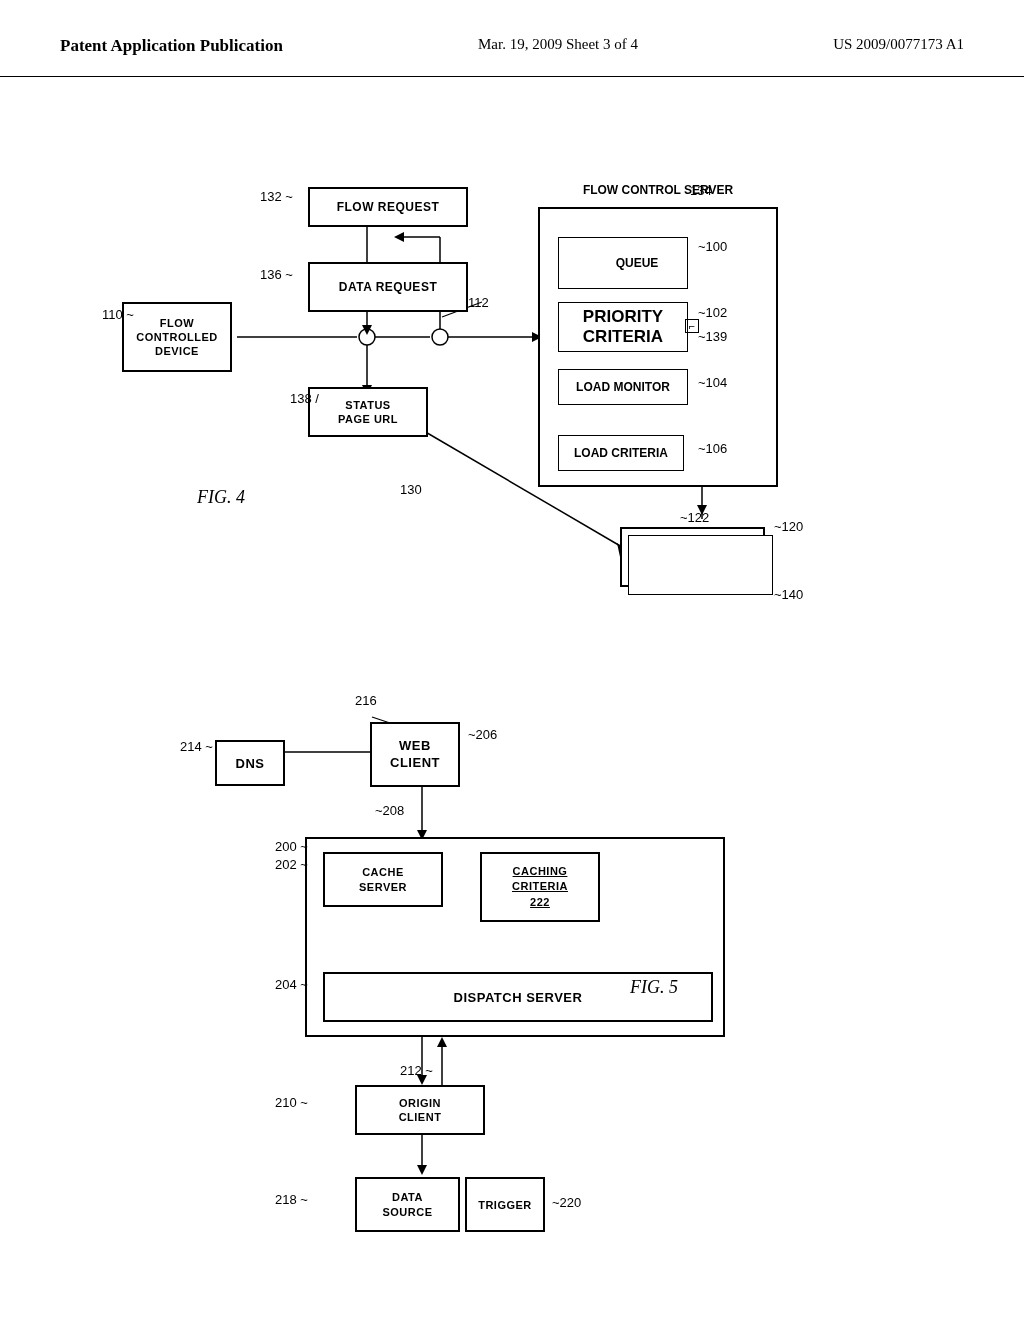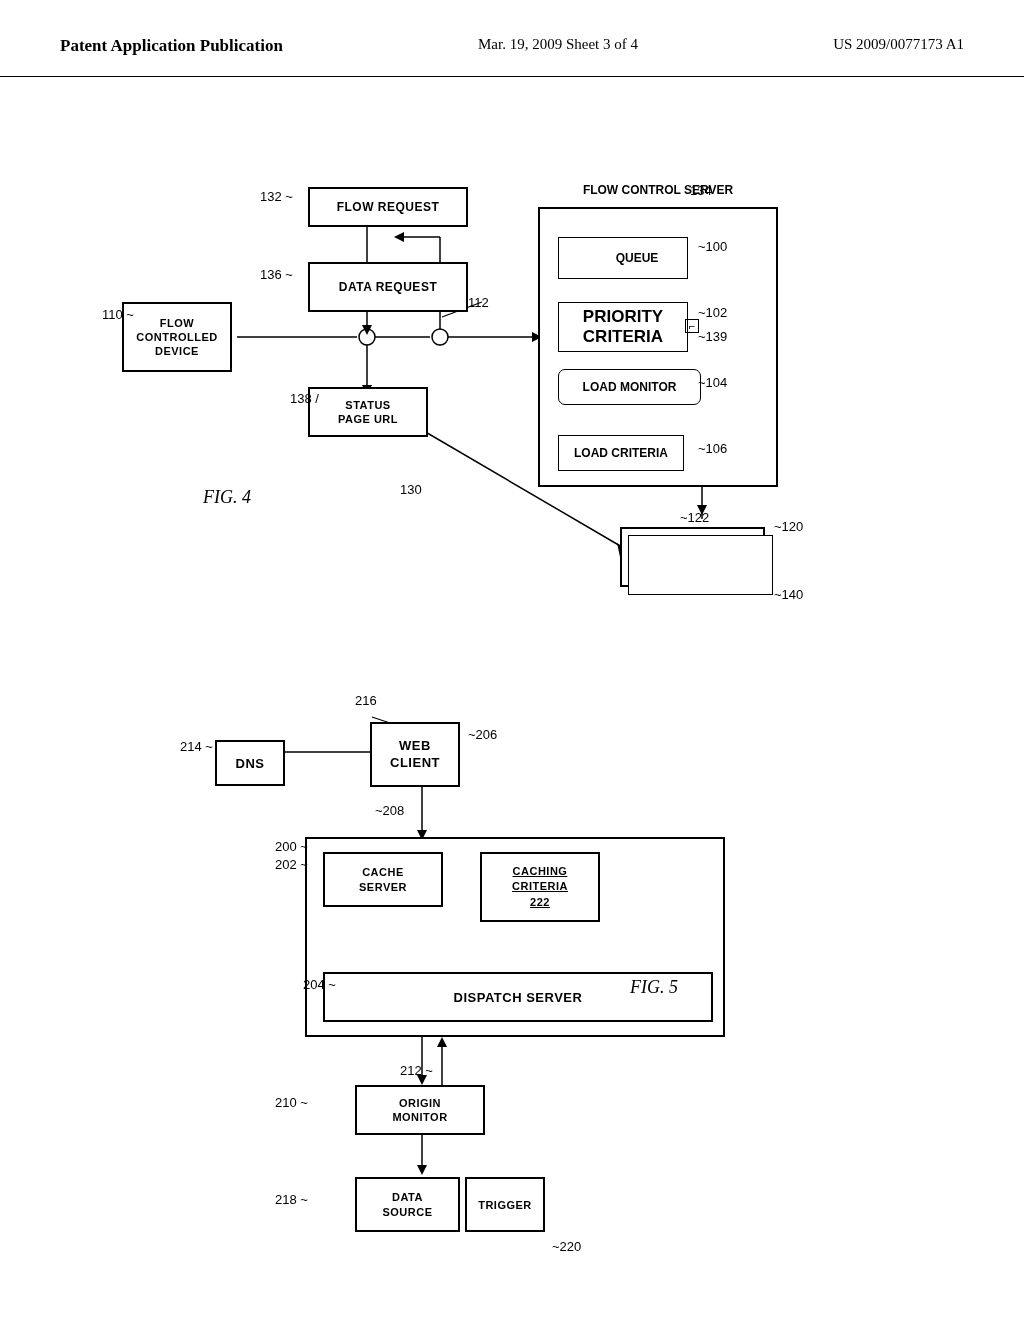--- a/index.html
+++ b/index.html
@@ -190,30 +190,30 @@
     </div>
 
     <div class="box" style="left:478px; top:100px; width:240px; height:280px; font-size:12px; align-items:flex-start; justify-content:flex-start; padding:0;">
       
     </div>
 
     <div style="position:absolute; left:478px; top:76px; width:240px; text-align:center; font-size:12px; font-family:Arial,sans-serif; font-weight:bold;">
       <span>FLOW CONTROL SERVER</span>
     </div>
 
-    <div class="box-inner" style="left:498px; top:130px; width:130px; height:42px;padding-left:28px;">
+    <div class="box-inner" style="left:498px; top:130px; width:130px; height:52px;padding-left:28px;">
       <span>QUEUE</span>
     </div>
 
     <div class="box-inner" style="left:498px; top:195px; width:130px; height:50px;">
       <span style="white-space:pre-line; font-size:17px;">PRIORITY
 CRITERIA</span>
     </div>
 
-    <div class="box-inner" style="left:498px; top:262px; width:143px; height:36px;border-radius:7px;">
+    <div class="box-inner" style="left:498px; top:262px; width:130px; height:36px;">
       <span>LOAD MONITOR</span>
     </div>
 
     <div class="box-inner" style="left:498px; top:328px; width:126px; height:36px;">
       <span>LOAD CRITERIA</span>
     </div>
 
     <div class="box" style="left:560px; top:420px; width:145px; height:60px;">
     </div>
 
@@ -229,21 +229,21 @@
     <div class="label" style="left:638px; top:198px;">~<span>102</span></div>
     <div class="label" style="left:638px; top:222px;">~<span>139</span></div>
     <div class="label" style="left:638px; top:268px;">~<span>104</span></div>
     <div class="label" style="left:638px; top:334px;">~<span>106</span></div>
     <div class="label" style="left:230px; top:284px;"><span>138</span> /</div>
     <div class="label" style="left:620px; top:403px;">~<span>122</span></div>
     <div class="label" style="left:714px; top:412px;text-align:right;">~<span>120</span></div>
     <div class="label" style="left:340px; top:375px;"><span>130</span></div>
     <div class="label" style="left:714px; top:480px;">~<span>140</span></div>
 
-    <div class="fig-caption" style="left:143px; top:380px;text-align:right;">
+    <div class="fig-caption" style="left:137px; top:380px;text-align:right;">
       <span>FIG. 4</span>
     </div>
 
     <div style="position:absolute; left:625px; top:212px; font-size:11px; font-family:Arial,sans-serif; border:1px solid #000; width:14px; height:14px; display:flex; align-items:center; justify-content:center;">⌐</div>
   </div>
 
   <div class="diagram fig5">
 
     <svg viewBox="0 0 900 650" xmlns="http://www.w3.org/2000/svg">
 
@@ -287,43 +287,43 @@
 CRITERIA
 222</span>
     </div>
 
     <div class="box" style="left:263px; top:305px; width:390px; height:50px; font-size:13px;">
       <span>DISPATCH SERVER</span>
     </div>
 
     <div class="box" style="left:295px; top:418px; width:130px; height:50px; font-size:11px; line-height:1.3;">
       <span style="white-space:pre-line;">ORIGIN
-MONITOR</span>
+CLIENT</span>
     </div>
 
     <div class="box" style="left:295px; top:510px; width:105px; height:55px; font-size:11px; line-height:1.3;">
       <span style="white-space:pre-line;">DATA
 SOURCE</span>
     </div>
 
     <div class="box" style="left:405px; top:510px; width:80px; height:55px; font-size:11px;">
       <span>TRIGGER</span>
     </div>
 
     <div class="label" style="left:120px; top:72px;"><span>214</span> ~</div>
     <div class="label" style="left:295px; top:26px;"><span>216</span></div>
     <div class="label" style="left:408px; top:60px;">~<span>206</span></div>
     <div class="label" style="left:315px; top:136px;">~<span>208</span></div>
     <div class="label" style="left:215px; top:172px;"><span>200</span> ~</div>
     <div class="label" style="left:215px; top:190px;"><span>202</span> ~</div>
-    <div class="label" style="left:215px; top:310px;margin-left:28px;"><span>204</span> ~</div>
+    <div class="label" style="left:215px; top:310px;"><span>204</span> ~</div>
     <div class="label" style="left:340px; top:396px;"><span>212</span> ~</div>
     <div class="label" style="left:215px; top:428px;"><span>210</span> ~</div>
     <div class="label" style="left:215px; top:525px;"><span>218</span> ~</div>
-    <div class="label" style="left:492px; top:528px;margin-top:44px;">~<span>220</span></div>
+    <div class="label" style="left:492px; top:528px;">~<span>220</span></div>
 
     <div class="fig-caption" style="left:570px; top:310px;">
       <span>FIG. 5</span>
     </div>
 
   </div>
 
 </div>
 
 </body></html>

